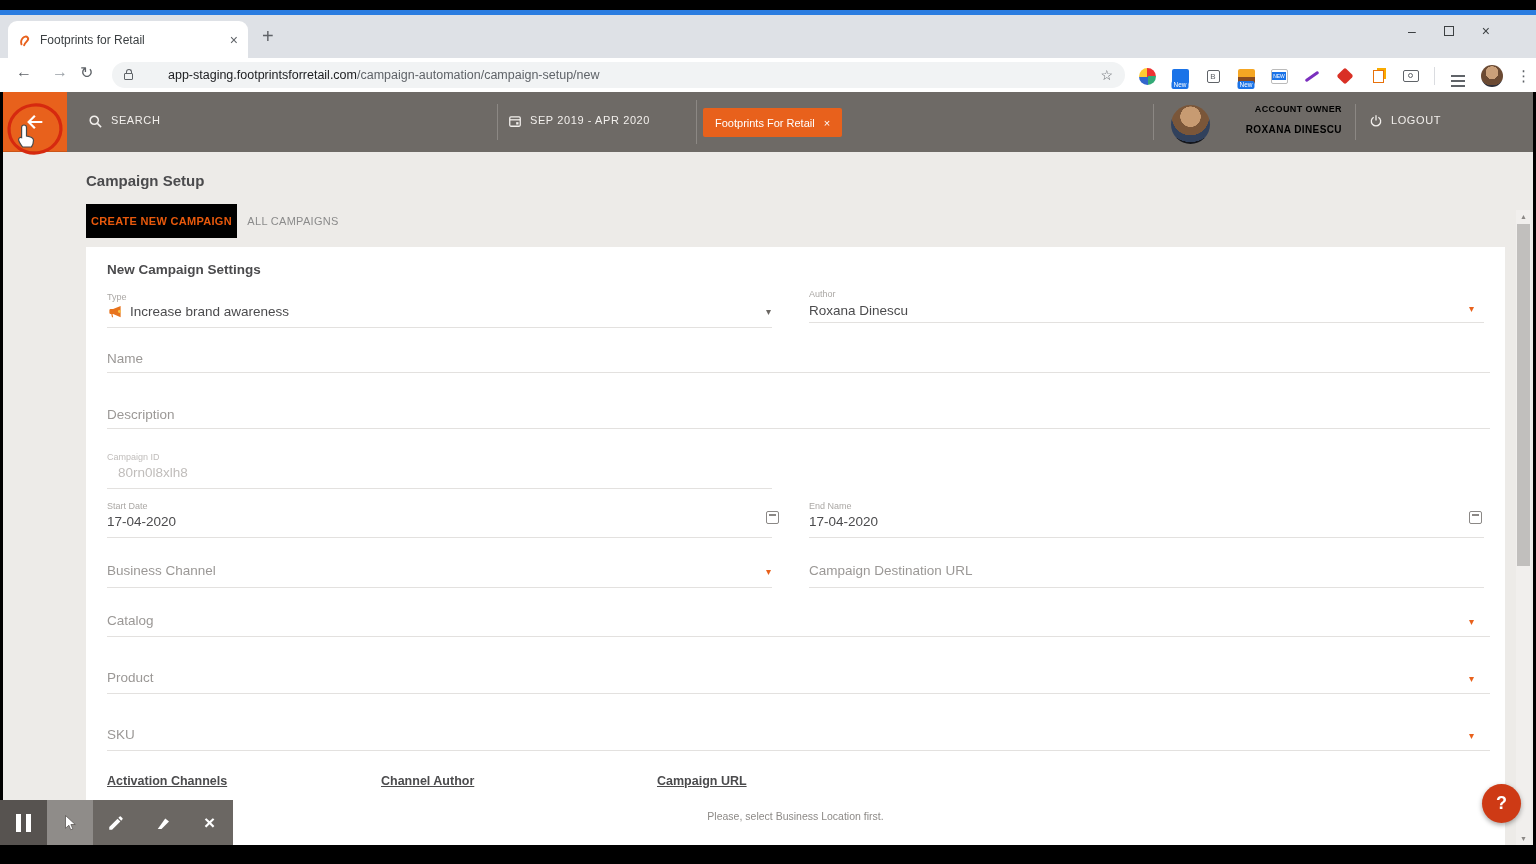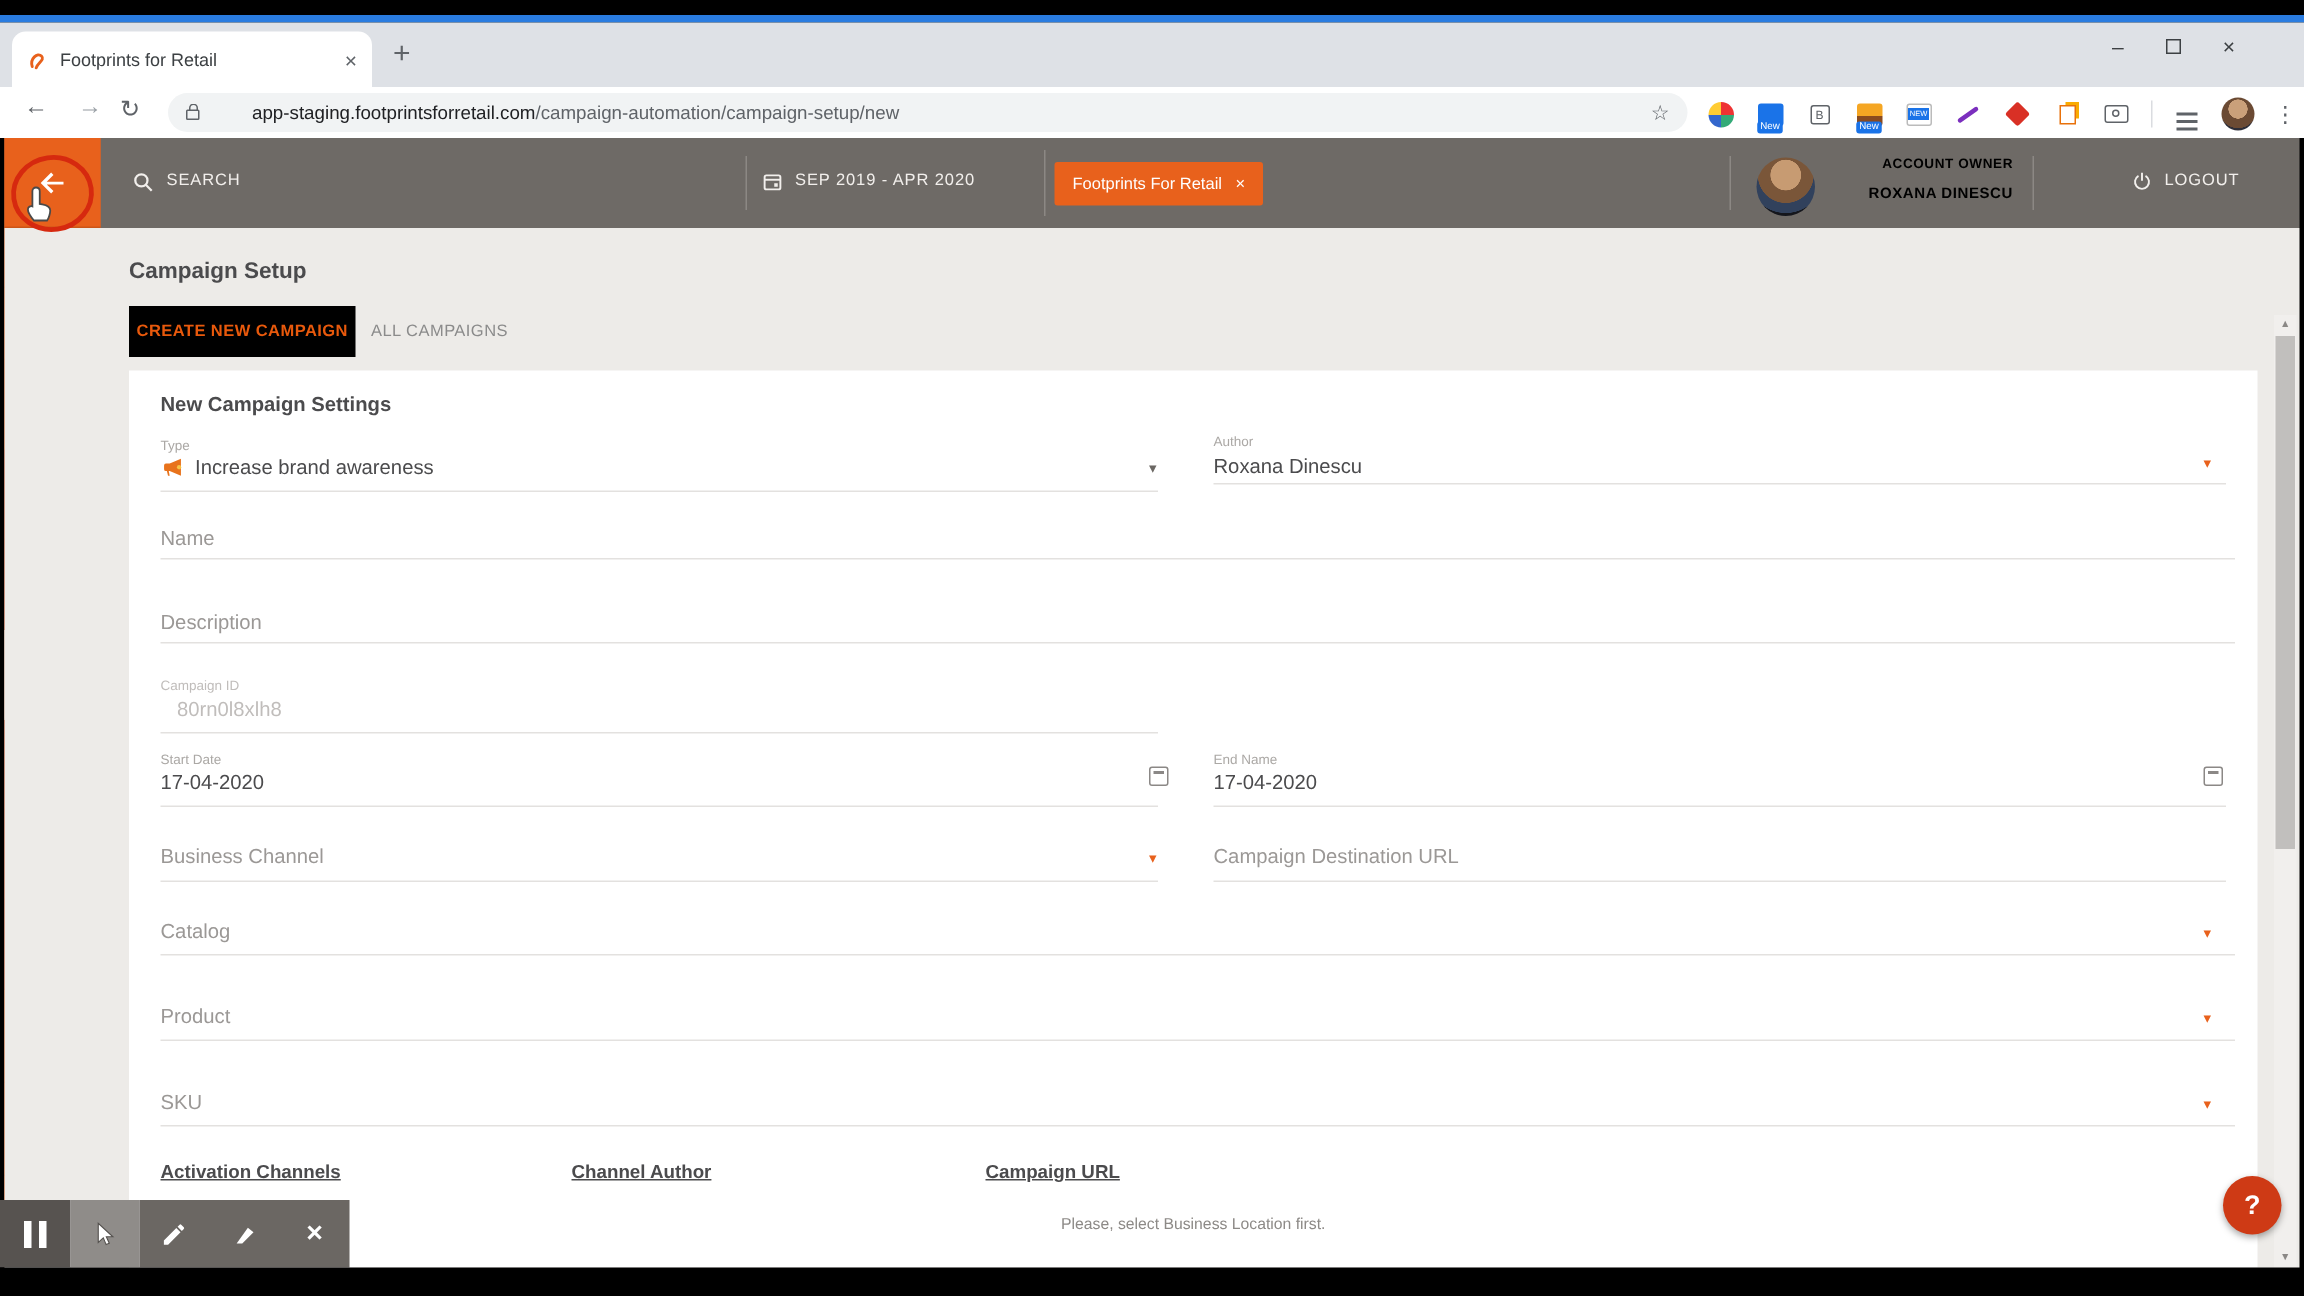--- a/index.html
+++ b/index.html
@@ -196,21 +196,21 @@
       </svg>
       <span>SEP 2019 - APR 2020</span>
     </div>
     <div class="hdiv" style="left:693px;top:8px;height:44px;"></div>
     <div class="chip">
       <span>Footprints For Retail</span>
       <span class="x">×</span>
     </div>
     <div class="hdiv" style="left:1150px;"></div>
     <div class="hdiv" style="left:1352px;"></div>
-    <div class="hitem" style="left:1418px;top:22px;">
+    <div class="hitem" style="left:1366px;top:22px;">
       <svg width="14" height="14" viewBox="0 0 24 24">
         <path d="M8 5.5 A8 8 0 1 0 16 5.5" stroke="#F2EFEC" stroke-width="2.2" fill="none"></path>
         <line x1="12" y1="2" x2="12" y2="11" stroke="#F2EFEC" stroke-width="2.2"></line>
       </svg>
       <span>LOGOUT</span>
     </div>
   </div>
   <div class="abs avatar-lg"></div>
   <div class="abs acct">
     <div class="role">ACCOUNT OWNER</div>

